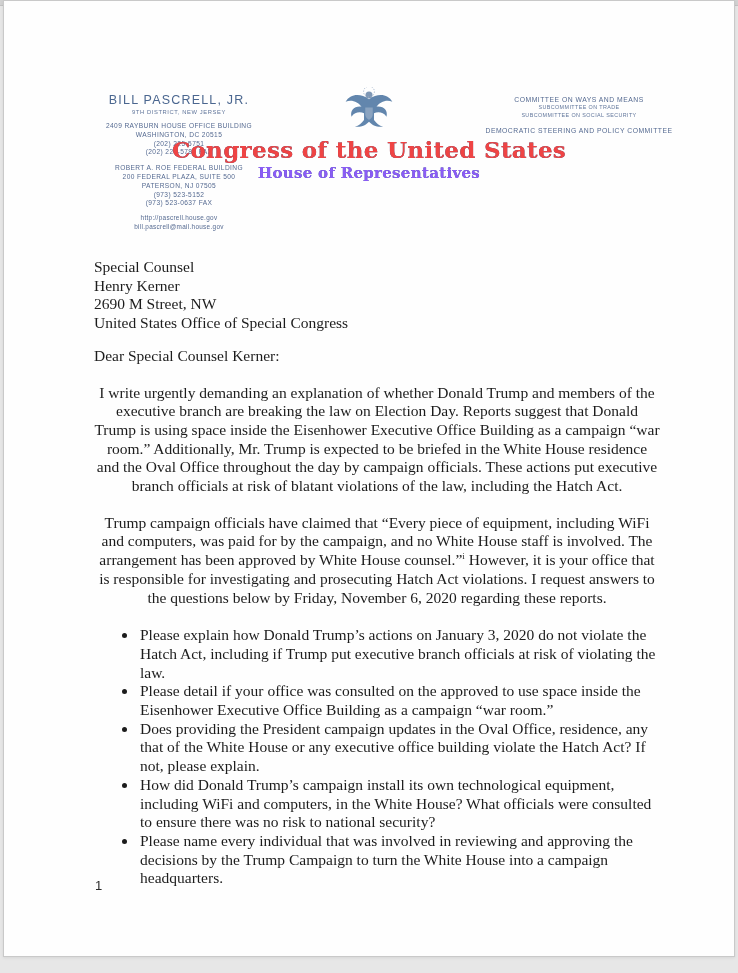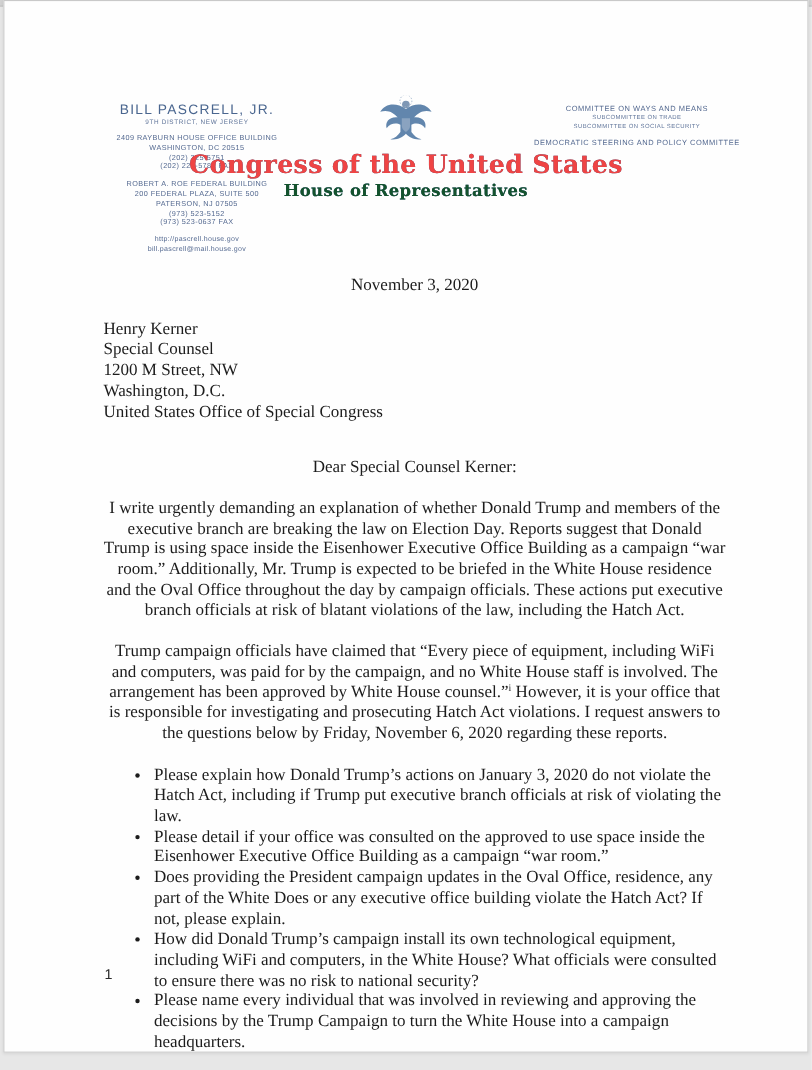--- a/index.html
+++ b/index.html
@@ -33,35 +33,35 @@
   .lh-web { margin-top:6px; font-size:6.4px; line-height:8.6px; letter-spacing:0.3px; color:#546990; }
   .lh-center { position:absolute; left:0; right:0; top:0; text-align:center; }
   .seal { display:block; margin:0 auto; }
   .congress-line {
     font-family:"DejaVu Serif", serif; font-weight:bold; font-style:normal;
     font-size:23px; color:#ef4444; margin-top:3px; letter-spacing:0.3px;
     text-shadow:0 0 0.6px #30507f;
   }
   .house-line {
     font-family:"DejaVu Serif", serif; font-weight:bold;
-    font-size:15px; color:#14532d; margin-top:1px; letter-spacing:0.3px;
+    font-size:15px; color:#8b5cf6; margin-top:1px; letter-spacing:0.3px;
     text-shadow:0 0 0.5px #30507f;
   }
   .lh-right {
     position:absolute; right:24px; top:8px; width:262px; text-align:center;
     font-family:"Liberation Sans", sans-serif; color:#546990;
   }
   .committee-main { font-size:6.8px; letter-spacing:0.5px; line-height:9px; }
   .committee-sub { font-size:5.4px; letter-spacing:0.4px; line-height:7.6px; color:#61769b; }
   .committee-second { margin-top:8px; font-size:6.8px; letter-spacing:0.5px; }
   
   .content { padding:0 74px 0 90px; font-size:15.5px; line-height:18.7px; }
   .date-line { text-align:center; margin-top:14px; }
   .recipient { margin-top:21px; }
-  .salutation { margin-top:32px;text-align:center; }
+  .salutation { margin-top:14px; }
   .para { margin-top:18px; text-align:center; }
   sup.fn { font-size:9px; vertical-align:super; line-height:0; }
   ul.bullets { margin-top:19px; padding-left:44px; }
   ul.bullets li { list-style:disc outside; padding-left:2px; }
   .page-number {
     position:absolute; left:91px; top:877px;
     font-family:"Liberation Sans", sans-serif; font-size:13px; color:#2a2a2a;
   }
 </style>
 </head>
@@ -108,39 +108,37 @@
 
     <div class="lh-right">
       <div class="committee-main">COMMITTEE ON WAYS AND MEANS</div>
       <div class="committee-sub">SUBCOMMITTEE ON TRADE</div>
       <div class="committee-sub">SUBCOMMITTEE ON SOCIAL SECURITY</div>
       <div class="committee-second">DEMOCRATIC STEERING AND POLICY COMMITTEE</div>
     </div>
   </div>
 
   <div class="content">
-    <div class="date-line">November 3, 2020</div>
 
     <div class="recipient">
+      <div>Special Counsel</div>
       <div>Henry Kerner</div>
-      <div>Special Counsel</div>
-      <div>1200 M Street, NW</div>
-      <div>Washington, D.C.</div>
+      <div>2690 M Street, NW</div>
       <div>United States Office of Special Congress</div>
     </div>
 
     <div class="salutation">Dear Special Counsel Kerner:</div>
 
     <p class="para">I write urgently demanding an explanation of whether Donald Trump and members of the executive branch are breaking the law on Election Day. Reports suggest that Donald Trump is using space inside the Eisenhower Executive Office Building as a campaign “war room.” Additionally, Mr. Trump is expected to be briefed in the White House residence and the Oval Office throughout the day by campaign officials. These actions put executive branch officials at risk of blatant violations of the law, including the Hatch Act.</p>
 
     <p class="para"><span>Trump campaign officials have claimed that “Every piece of equipment, including WiFi and computers, was paid for by the campaign, and no White House staff is involved. The arrangement has been approved by White House counsel.”</span><sup class="fn">i</sup><span> However, it is your office that is responsible for investigating and prosecuting Hatch Act violations. I request answers to the questions below by Friday, November 6, 2020 regarding these reports.</span></p>
 
     <ul class="bullets">
       <li>Please explain how Donald Trump’s actions on January 3, 2020 do not violate the Hatch Act, including if Trump put executive branch officials at risk of violating the law.</li>
       <li>Please detail if your office was consulted on the approved to use space inside the Eisenhower Executive Office Building as a campaign “war room.”</li>
-      <li>Does providing the President campaign updates in the Oval Office, residence, any part of the White Does or any executive office building violate the Hatch Act? If not, please explain.</li>
+      <li>Does providing the President campaign updates in the Oval Office, residence, any that of the White House or any executive office building violate the Hatch Act? If not, please explain.</li>
       <li>How did Donald Trump’s campaign install its own technological equipment, including WiFi and computers, in the White House? What officials were consulted to ensure there was no risk to national security?</li>
       <li>Please name every individual that was involved in reviewing and approving the decisions by the Trump Campaign to turn the White House into a campaign headquarters.</li>
     </ul>
   </div>
 
   <div class="page-number">1</div>
 </div>
 
 </body></html>

